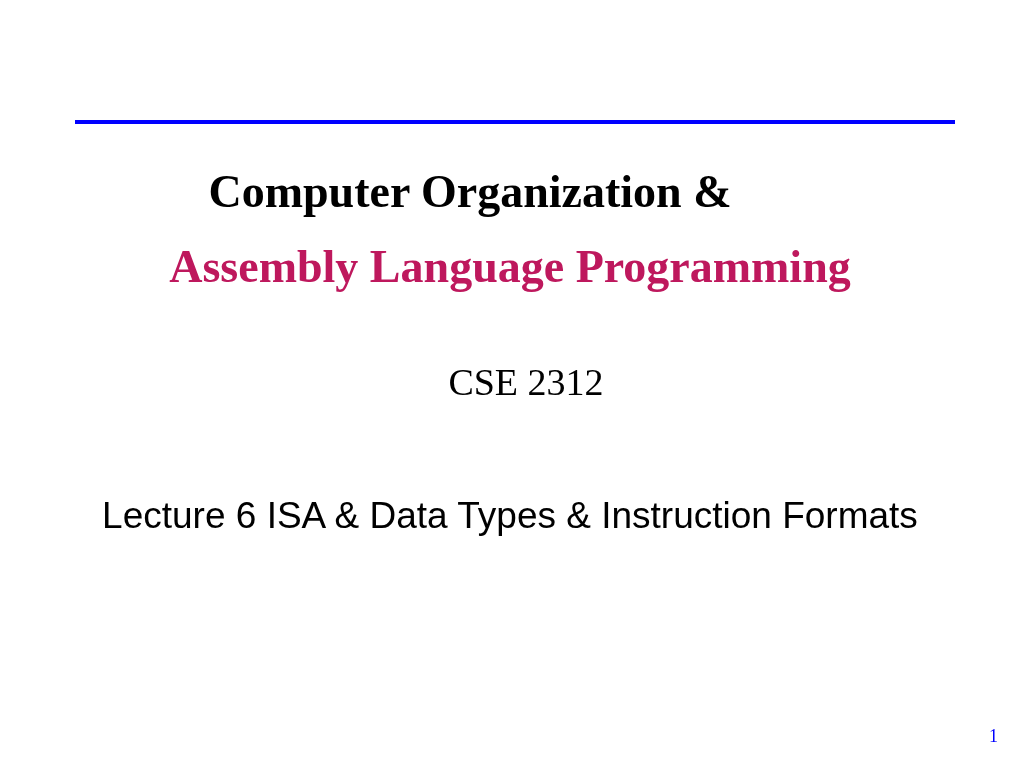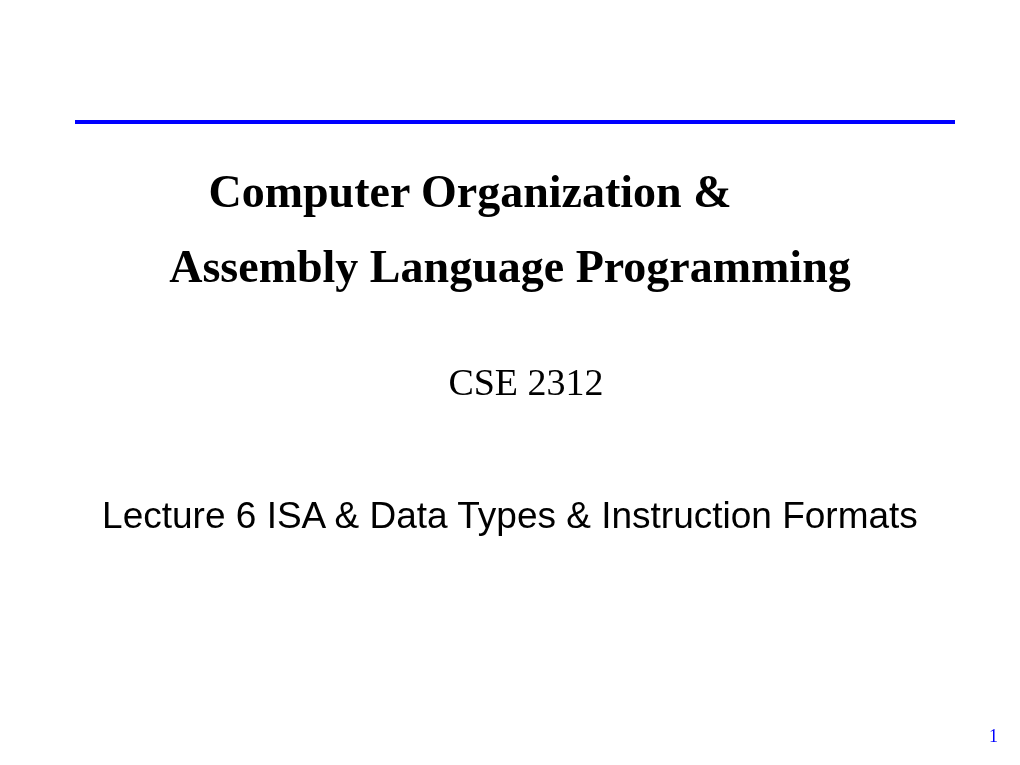--- a/index.html
+++ b/index.html
@@ -34,21 +34,21 @@
       font-family: Georgia, 'Times New Roman', serif;
     }
     .title-line-2 {
       position: absolute;
       top: 240px;
       left: 0;
       width: 1020px;
       text-align: center;
       font-size: 46px;
       font-weight: bold;
-      color: #000000;
+      color: #be185d;
       font-family: Georgia, 'Times New Roman', serif;
     }
     .course-code {
       position: absolute;
       top: 360px;
       left: 16px;
       width: 1020px;
       text-align: center;
       font-size: 38px;
       font-weight: normal;

